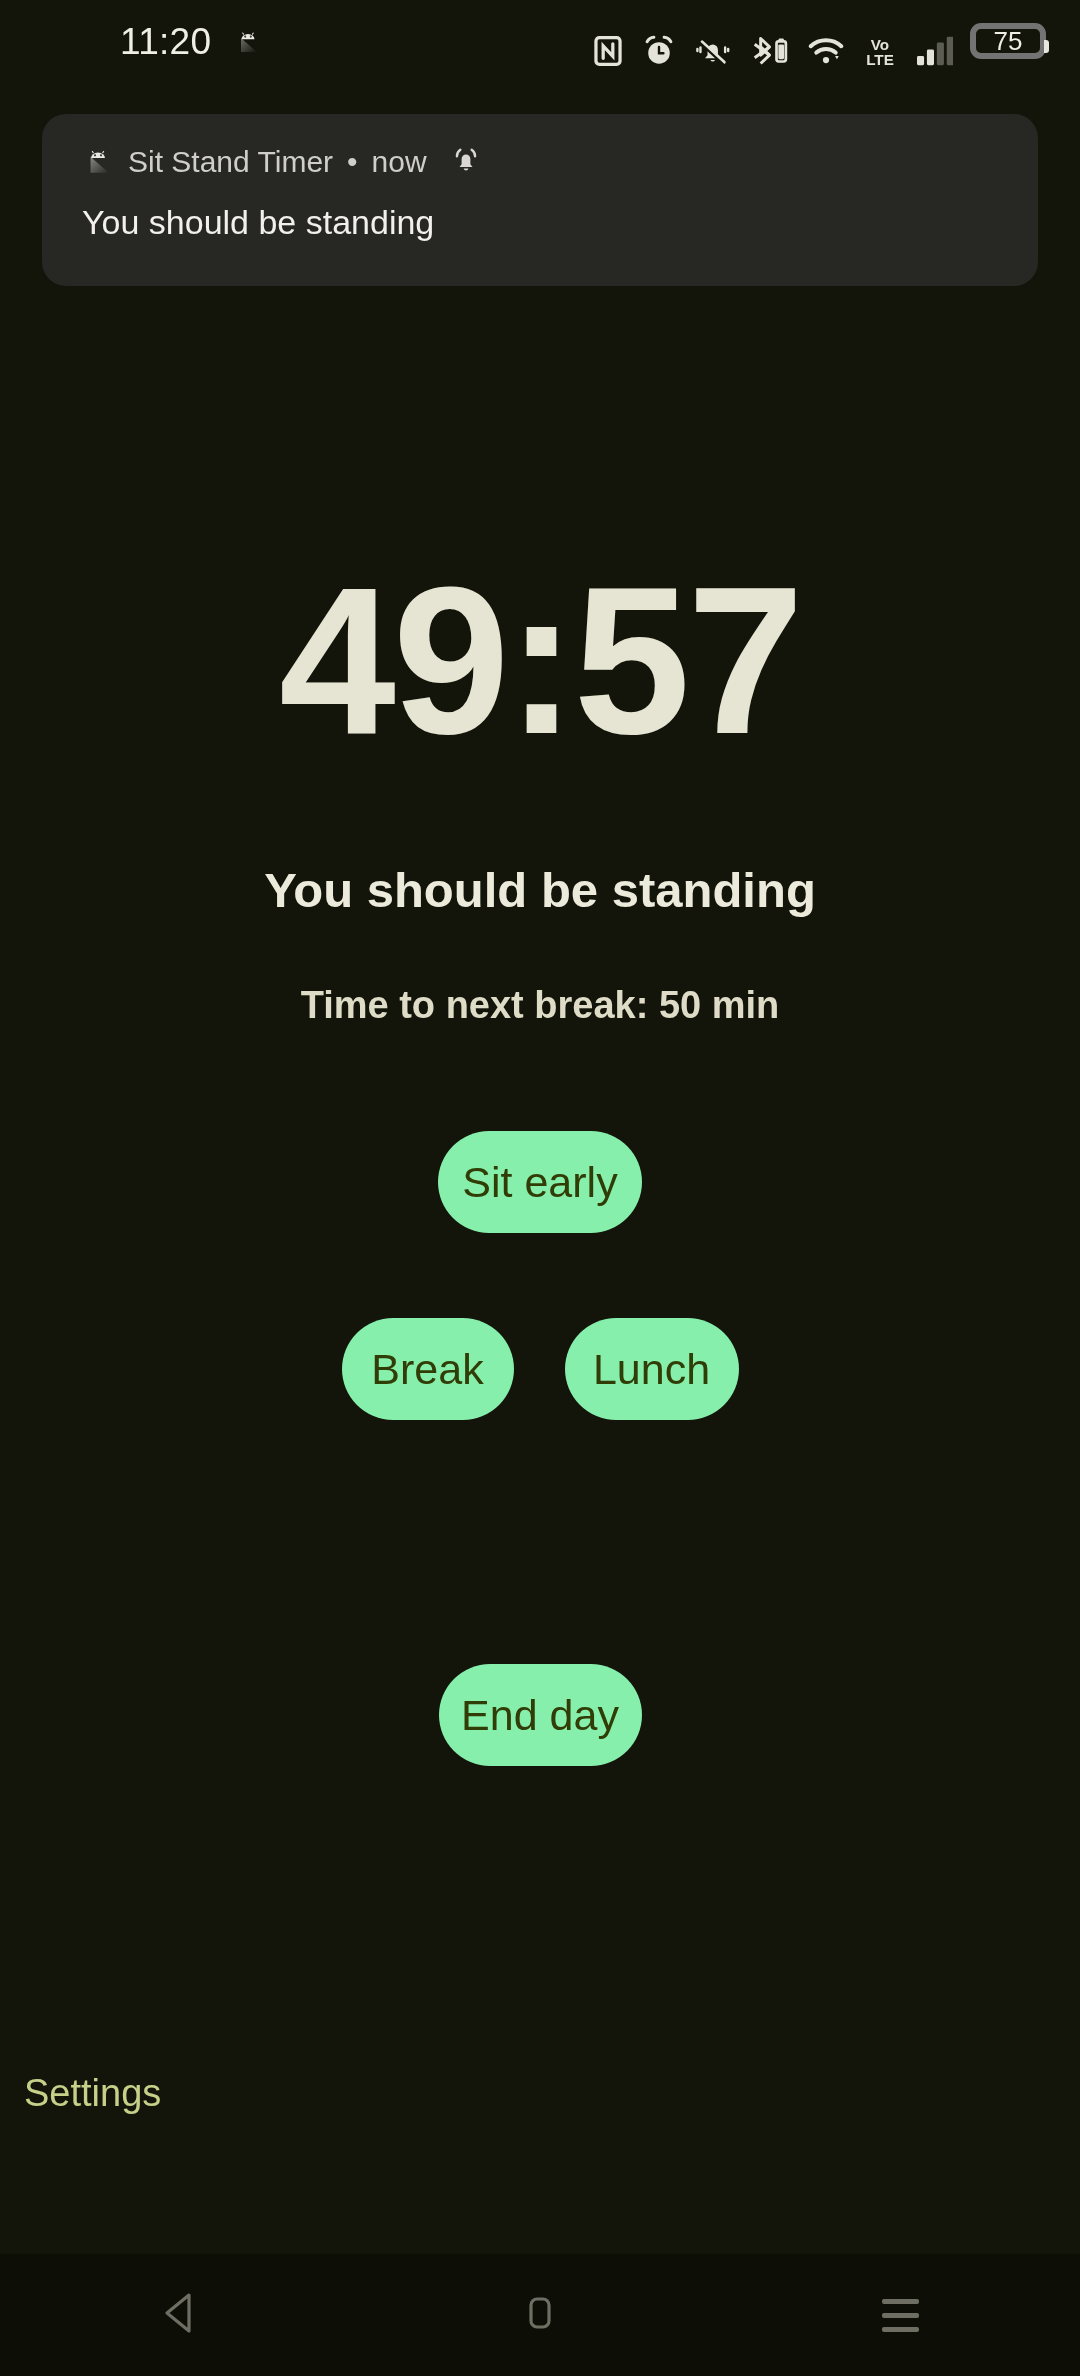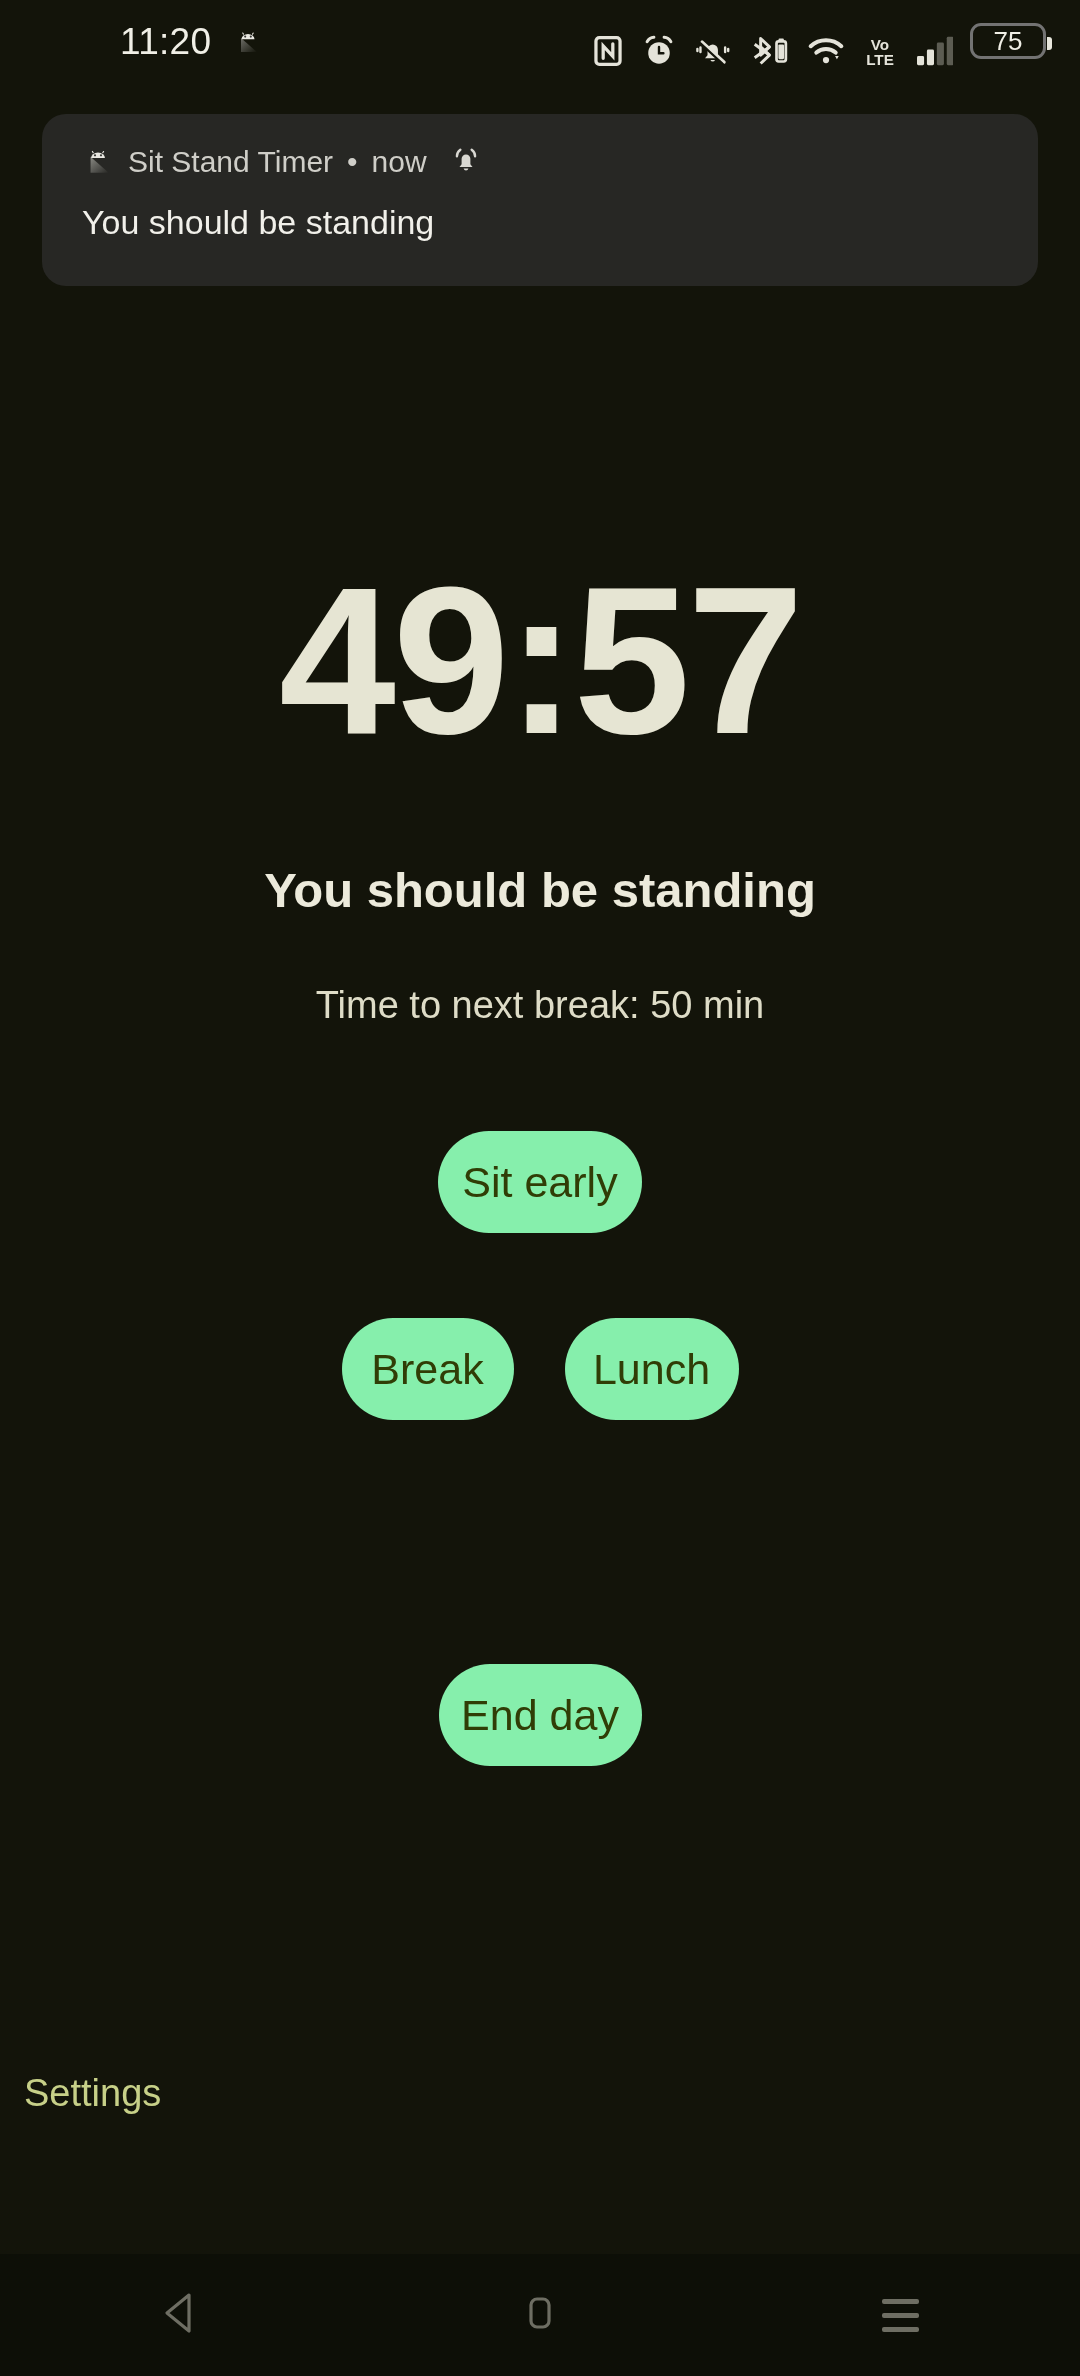--- a/index.html
+++ b/index.html
@@ -36,21 +36,21 @@
     display:flex; align-items:center; gap:17px;
   }
   .ico { display:block;margin-top:24px; }
 
   
   .droid-wrap { position:relative; width:30px; height:30px; }
 
   
   .batt {
     position:relative; width:76px; height:36px;
-    border:3px solid #737373; border-radius:11px;
+    border:6px solid #737373; border-radius:11px;
     display:flex; align-items:center; justify-content:center;
   }
   .batt::after {
     content:""; position:absolute; right:-9px; top:11px;
     width:5px; height:13px; background:#e8e7dd;
     border-radius:0 3px 3px 0;
   }
   .batt-num { color:#f0efe6; font-size:26px; font-weight:400; line-height:1; }
 
   
@@ -87,21 +87,21 @@
   }
   .headline {
     position:absolute; top:580px; left:0; right:0;
     text-align:center;
     color:#eceadb; font-size:49px; font-weight:700;
     line-height:1;
   }
   .subline {
     position:absolute; top:700px; left:0; right:0;
     text-align:center;
-    color:#dedcc7; font-size:38px; font-weight:400;
+    color:#dedcc7; font-size:38px; font-weight:700;
     line-height:1;
   }
 
   .btn {
     background:#86efac; color:#303d06;
     border:none; border-radius:60px;
     font-family:"Liberation Sans", sans-serif;
     font-size:43px; font-weight:400;
     cursor:pointer;
     display:inline-flex; align-items:center; justify-content:center;

